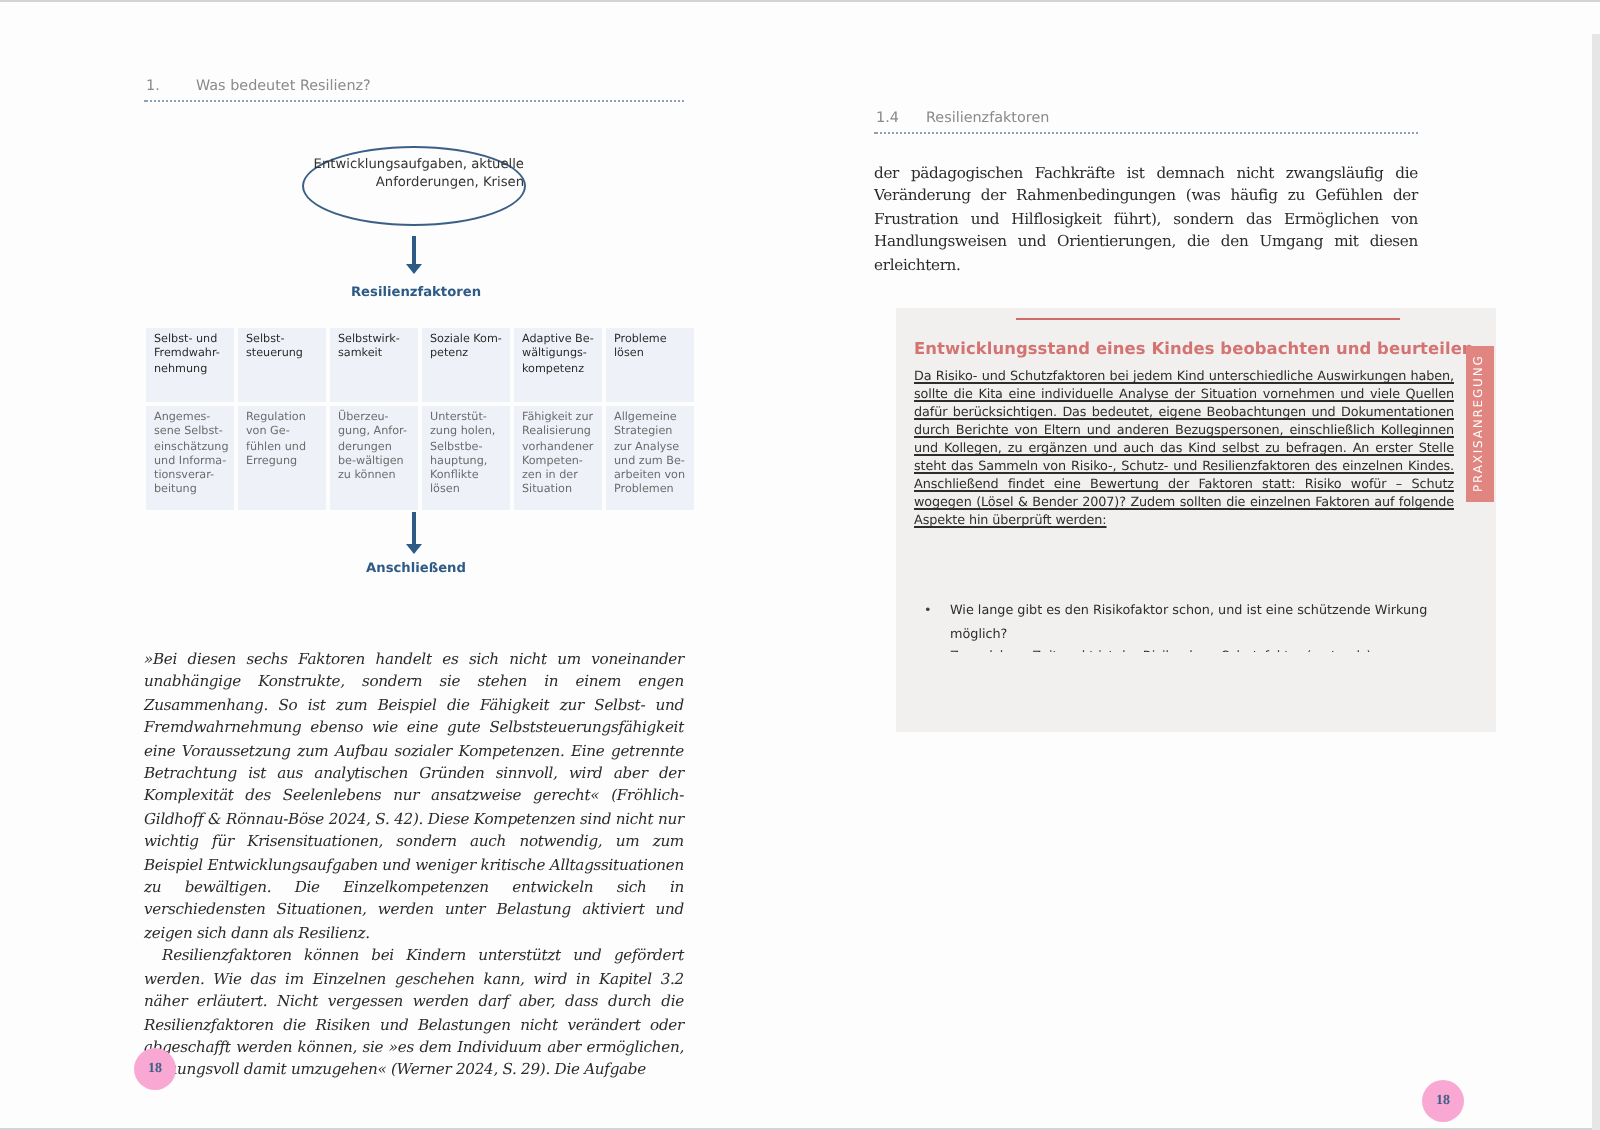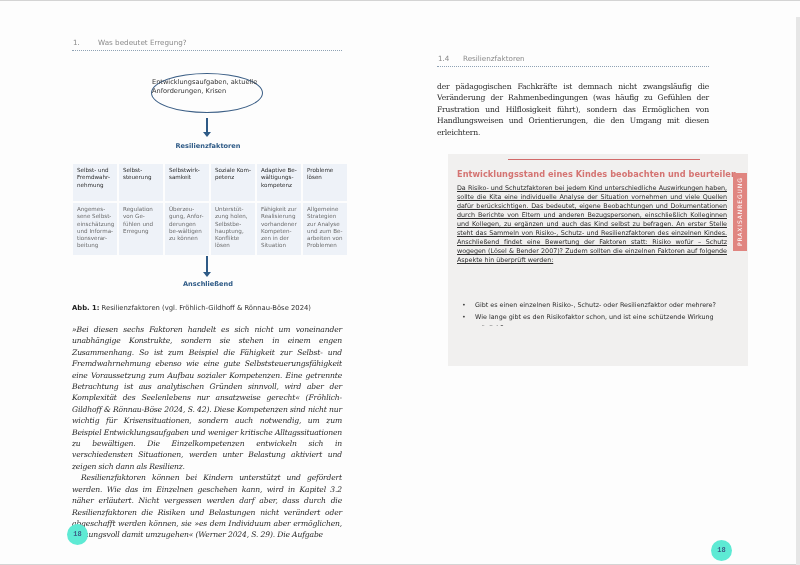--- a/index.html
+++ b/index.html
@@ -11,21 +11,21 @@
   .page.left { left: 0; }
   .page.right { left: 400px; border-right: 4px solid #e6e6e6; margin-top: 16px; }
 
   .running-head { position: absolute; top: 36px; height: 14px; font-family: "DejaVu Sans", sans-serif; font-size: 7.2px; color: #8a8a8a; border-bottom: 1px dotted #8fa2b4; }
   .left .running-head { left: 72px; width: 270px; }
   .right .running-head { left: 37px; width: 272px; }
   .running-head .num { position: absolute; left: 1px; top: 1px; }
   .running-head .ttl { position: absolute; left: 26px; top: 1px; }
 
   
-  .ellipse { position: absolute; left: 151px; top: 72px; width: 112px; height: 40px; border: 1px solid #3c5f86; border-radius: 50%; font-family: "DejaVu Sans", sans-serif; font-size: 6.6px; line-height: 8.6px; text-align: left; color: #333; padding-top: 4px; }
+  .ellipse { position: absolute; left: 151px; top: 72px; width: 112px; height: 40px; border: 1px solid #3c5f86; border-radius: 50%; font-family: "DejaVu Sans", sans-serif; font-size: 6.6px; line-height: 8.6px; text-align: right; color: #333; padding-top: 4px; }
   .arrow { position: absolute; width: 2px; background: #2e5a86; }
   .arrow::after { content: ""; position: absolute; left: -3px; bottom: -4px; border-left: 4px solid transparent; border-right: 4px solid transparent; border-top: 5px solid #2e5a86; }
   .arrow.a1 { left: 206px; top: 117px; height: 15px; }
   .arrow.a2 { left: 206px; top: 255px; height: 17px; }
   .diag-label { position: absolute; font-family: "DejaVu Sans", sans-serif; font-size: 6.6px; font-weight: bold; color: #2e5a86; text-align: center; width: 120px; }
   .diag-label.l1 { left: 148px; top: 141px; }
   .diag-label.l2 { left: 148px; top: 279px; }
 
   .factors { position: absolute; left: 73px; top: 163px; display: flex; gap: 2px; }
   .factor { width: 44px; font-family: "DejaVu Sans", sans-serif; font-size: 5.6px; line-height: 7.3px; color: #444; }
@@ -34,21 +34,21 @@
 
   .caption { position: absolute; left: 72px; top: 303px; font-family: "DejaVu Sans", sans-serif; font-size: 6.8px; color: #333; }
   .caption b { color: #222; }
 
   .body-text { position: absolute; font-size: 7.6px; line-height: 11.4px; text-align: justify; color: #2a2a2a; font-family: "DejaVu Serif", serif; letter-spacing: -0.15px; }
   .left .body-text { left: 72px; top: 323px; width: 270px; font-style: italic; }
   .body-text p { margin: 0; }
   .body-text p + p { text-indent: 9px; }
   .right .body-text { left: 37px; top: 64px; width: 272px; }
 
-  .folio { position: absolute; top: 523px; width: 21px; height: 21px; border-radius: 50%; background: #5eead4; font-family: Liberation Mono, monospace; font-size: 7px; font-weight: bold; color: #3c5f86; text-align: center; line-height: 21px; }
+  .folio { position: absolute; top: 523px; width: 21px; height: 21px; border-radius: 50%; background: #f9a8d4; font-family: Liberation Serif, serif; font-size: 7px; font-weight: bold; color: #3c5f86; text-align: center; line-height: 21px; }
   .left .folio { left: 67px; }
   .right .folio { left: 311px; }
 
   
   .praxis-box { position: absolute; left: 48px; top: 137px; width: 300px; height: 172px; background: #f1f0ef; }
   .praxis-box .rule { position: absolute; left: 60px; width: 192px; height: 1px; background: #d26a6a; }
   .praxis-box .rule.top { top: 5px; }
   .praxis-box .rule.bottom { top: 199px; }
   .praxis-title { position: absolute; left: 9px; top: 15px; font-family: "DejaVu Sans", sans-serif; font-size: 8.2px; font-weight: bold; color: #d47472; letter-spacing: 0.05px; }
   .praxis-text { position: absolute; left: 9px; top: 30px; width: 270px; font-family: "DejaVu Sans", sans-serif; font-size: 6.4px; line-height: 9px; color: #2d2d2d; text-align: justify; letter-spacing: -0.05px; text-decoration: underline; }
@@ -59,21 +59,21 @@
   .praxis-bg-ext { position: absolute; left: 48px; top: 309px; width: 300px; height: 40px; background: #f1f0ef; }
 </style>
 </head>
 <body>
 
 <div class="spread">
 
   <div class="page left">
     <div class="running-head">
       <span class="num">1.</span>
-      <span class="ttl">Was bedeutet Erregung?</span>
+      <span class="ttl">Was bedeutet Resilienz?</span>
     </div>
 
     <div class="ellipse">Entwicklungsaufgaben, aktuelle Anforderungen, Krisen</div>
     <div class="arrow a1"></div>
     <div class="diag-label l1">Resilienzfaktoren</div>
 
     <div class="factors">
       <div class="factor">
         <div class="fh">Selbst- und Fremdwahr-nehmung</div>
         <div class="fb">Angemes-sene Selbst-einschätzung und Informa-tionsverar-beitung</div>
@@ -96,24 +96,20 @@
       </div>
       <div class="factor">
         <div class="fh">Probleme lösen</div>
         <div class="fb">Allgemeine Strategien zur Analyse und zum Be-arbeiten von Problemen</div>
       </div>
     </div>
 
     <div class="arrow a2"></div>
     <div class="diag-label l2">Anschließend</div>
 
-    <div class="caption">
-      <b>Abb. 1:</b>
-      <span>Resilienzfaktoren (vgl. Fröhlich-Gildhoff &amp; Rönnau-Böse 2024)</span>
-    </div>
 
     <div class="body-text">
       <p>»Bei diesen sechs Faktoren handelt es sich nicht um voneinander unabhängige Konstrukte, sondern sie stehen in einem engen Zusammenhang. So ist zum Beispiel die Fähigkeit zur Selbst- und Fremdwahrnehmung ebenso wie eine gute Selbststeuerungsfähigkeit eine Voraussetzung zum Aufbau sozialer Kompetenzen. Eine getrennte Betrachtung ist aus analytischen Gründen sinnvoll, wird aber der Komplexität des Seelenlebens nur ansatzweise gerecht« (Fröhlich-Gildhoff &amp; Rönnau-Böse 2024, S. 42). Diese Kompetenzen sind nicht nur wichtig für Krisensituationen, sondern auch notwendig, um zum Beispiel Entwicklungsaufgaben und weniger kritische Alltagssituationen zu bewältigen. Die Einzelkompetenzen entwickeln sich in verschiedensten Situationen, werden unter Belastung aktiviert und zeigen sich dann als Resilienz.</p>
       <p>Resilienzfaktoren können bei Kindern unterstützt und gefördert werden. Wie das im Einzelnen geschehen kann, wird in Kapitel 3.2 näher erläutert. Nicht vergessen werden darf aber, dass durch die Resilienzfaktoren die Risiken und Belastungen nicht verändert oder abgeschafft werden können, sie »es dem Individuum aber ermöglichen, wirkungsvoll damit umzugehen« (Werner 2024, S. 29). Die Aufgabe</p>
     </div>
 
     <div class="folio">18</div>
   </div>
 
   <div class="page right">
@@ -124,21 +120,20 @@
 
     <div class="body-text">
       <p>der pädagogischen Fachkräfte ist demnach nicht zwangsläufig die Veränderung der Rahmenbedingungen (was häufig zu Gefühlen der Frustration und Hilflosigkeit führt), sondern das Ermöglichen von Handlungsweisen und Orientierungen, die den Umgang mit diesen erleichtern.</p>
     </div>
 
     <div class="praxis-box">
       <div class="rule top"></div>
       <div class="praxis-title">Entwicklungsstand eines Kindes beobachten und beurteilen</div>
       <div class="praxis-text">Da Risiko- und Schutzfaktoren bei jedem Kind unterschiedliche Auswirkungen haben, sollte die Kita eine individuelle Analyse der Situation vornehmen und viele Quellen dafür berücksichtigen. Das bedeutet, eigene Beobachtungen und Dokumentationen durch Berichte von Eltern und anderen Bezugspersonen, einschließlich Kolleginnen und Kollegen, zu ergänzen und auch das Kind selbst zu befragen. An erster Stelle steht das Sammeln von Risiko-, Schutz- und Resilienzfaktoren des einzelnen Kindes. Anschließend findet eine Bewertung der Faktoren statt: Risiko wofür – Schutz wogegen (Lösel &amp; Bender 2007)? Zudem sollten die einzelnen Faktoren auf folgende Aspekte hin überprüft werden:</div>
       <ul class="praxis-list">
-        <li>Gibt es einen einzelnen Risiko-, Schutz- oder Resilienzfaktor oder mehrere?</li>
         <li>Wie lange gibt es den Risikofaktor schon, und ist eine schützende Wirkung möglich?</li>
         <li>Zu welchem Zeitpunkt ist der Risiko- bzw. Schutzfaktor (erstmals) aufgetreten bzw. tritt er (immer wieder) auf?</li>
         <li>Befindet sich das Kind in einer Phase erhöhter Vulnerabilität?</li>
       </ul>
       <div class="rule bottom"></div>
     </div>
     <div class="praxis-bg-ext"></div>
     <div class="praxis-tab">PRAXISANREGUNG</div>
 
     <div class="folio">18</div>

